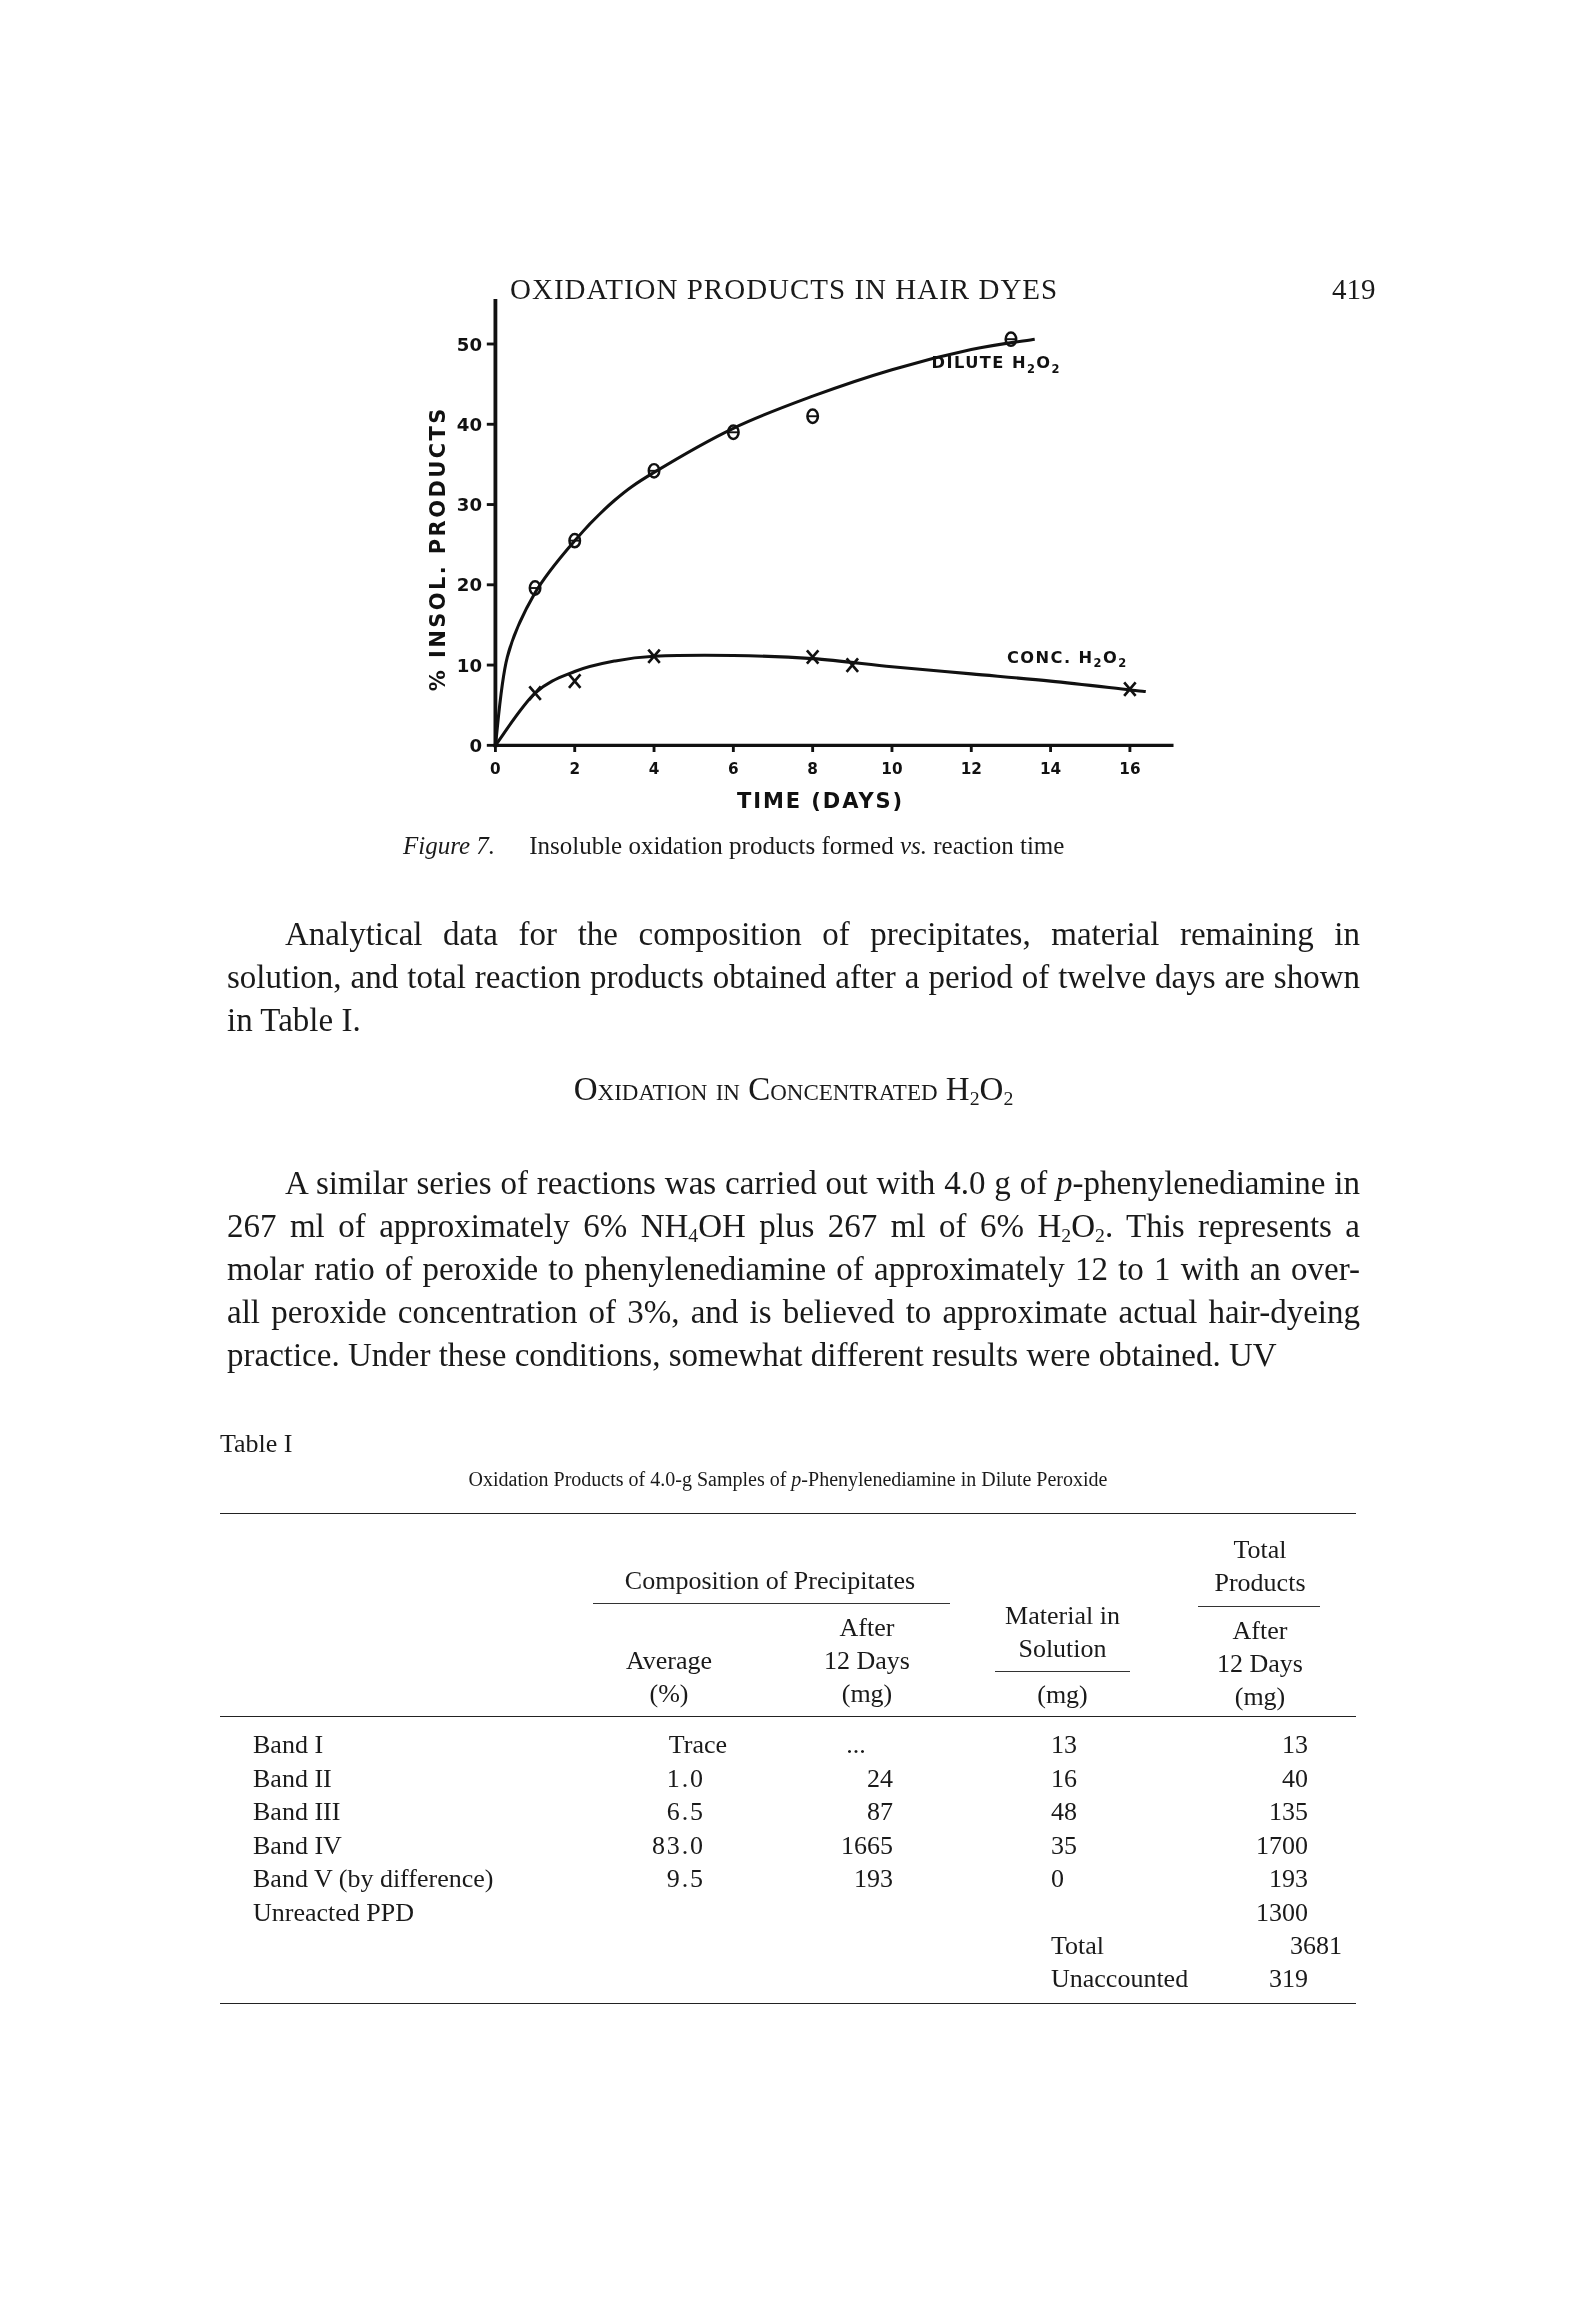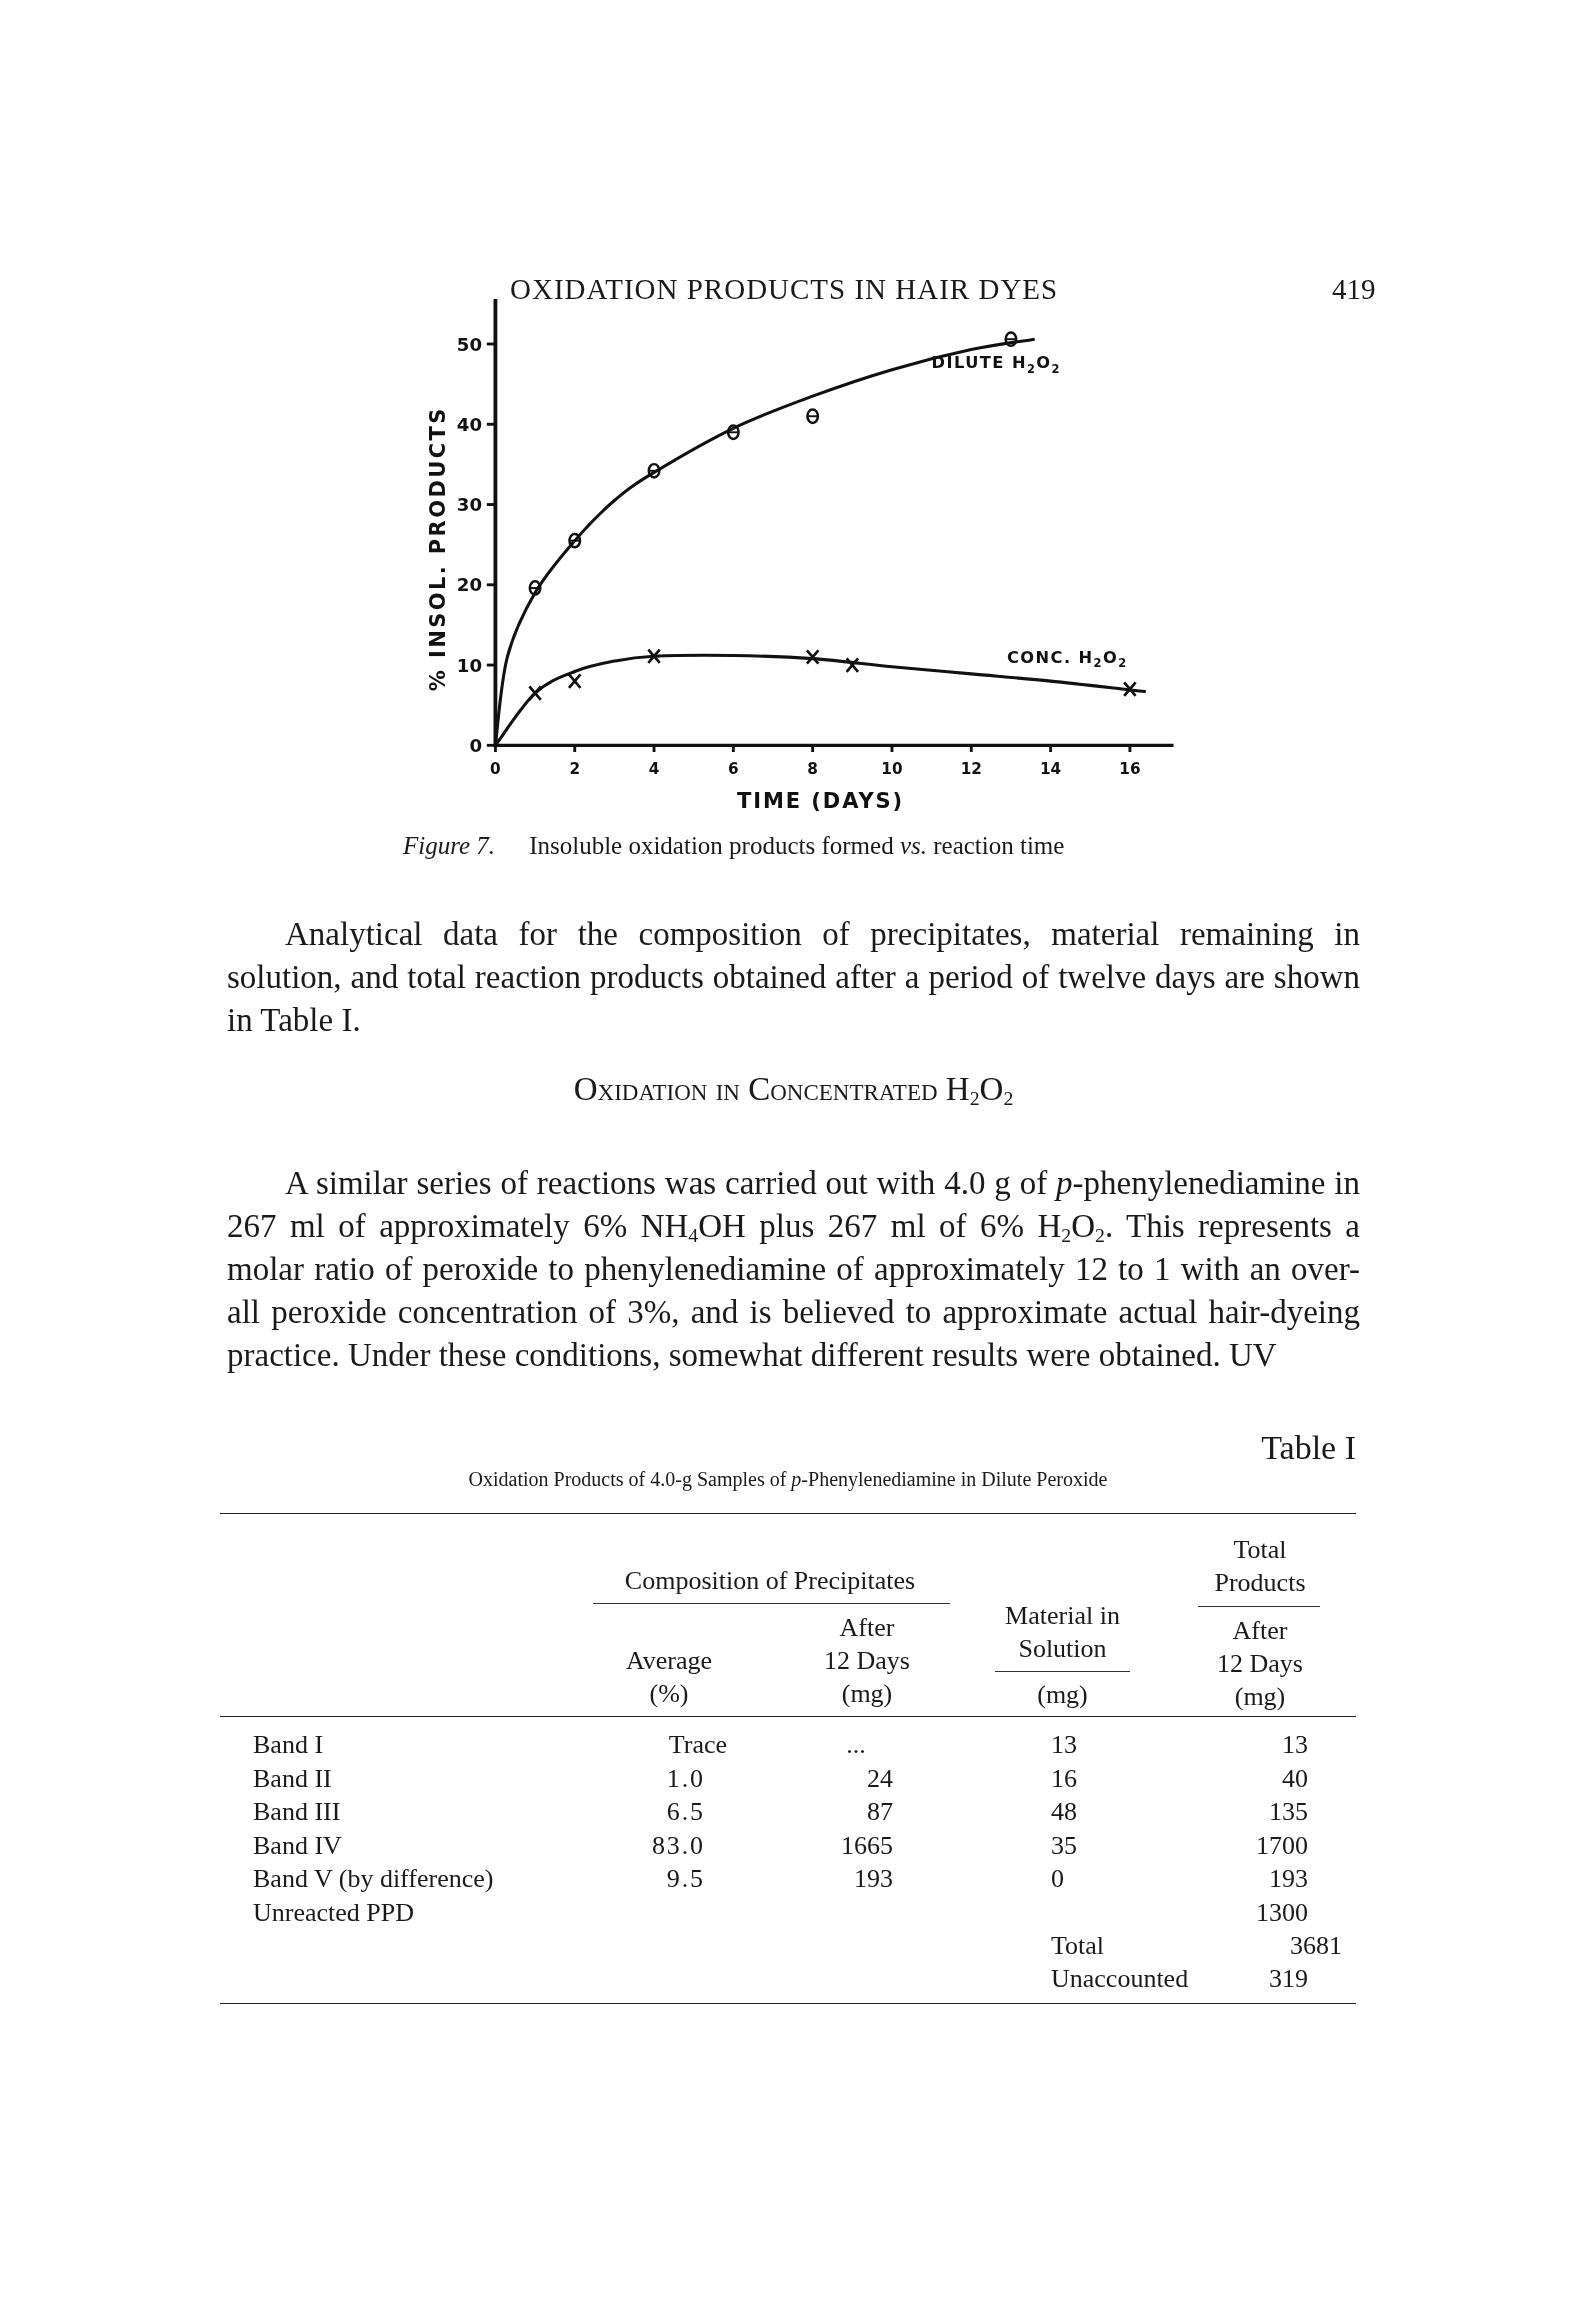--- a/index.html
+++ b/index.html
@@ -10,21 +10,21 @@
   .page-num { left:1332px; top:273px; font-size:29px; }
   #chart { position:absolute; left:0; top:0; }
   .fig-caption { left:403px; top:832px; font-size:25px; white-space:nowrap; }
   .fig-caption .lbl { font-style:italic; margin-right:34px; }
   .fig-caption i { font-style:italic; }
   .body-text { left:227px; width:1133px; font-size:33px; line-height:43px; text-align:justify; }
   .para1 { top:913px; }
   .para1 p, .para2 p { margin:0; text-indent:58px; }
   .section-heading { left:227px; width:1133px; top:1071px; text-align:center; font-size:33px; font-variant:small-caps; }
   .para2 { top:1126px;margin-top:36px; }
-  .table-title { top:1429px; left:220px; width:1136px; text-align:right; font-size:34px; }
+  .table-title { top:1429px; left:220px; width:1136px; text-align:left; font-size:26px; }
   .table-subtitle { top:1468px; left:220px; width:1136px; text-align:center; font-size:20px; white-space:nowrap; }
   .rule { position:absolute; left:220px; width:1136px; border-top:1.9px solid #222; }
   .hdr { position:absolute; font-size:26px; text-align:center; line-height:33px; }
   .hdr-rule { position:absolute; border-top:1.9px solid #333; }
   .cell { position:absolute; font-size:26px; line-height:33px; white-space:nowrap; }
   .cell.r { text-align:right; }
   .cell.c { text-align:center; }
   sub { font-size:0.6em; vertical-align:-0.25em; line-height:0; }
 </style>
 </head>

